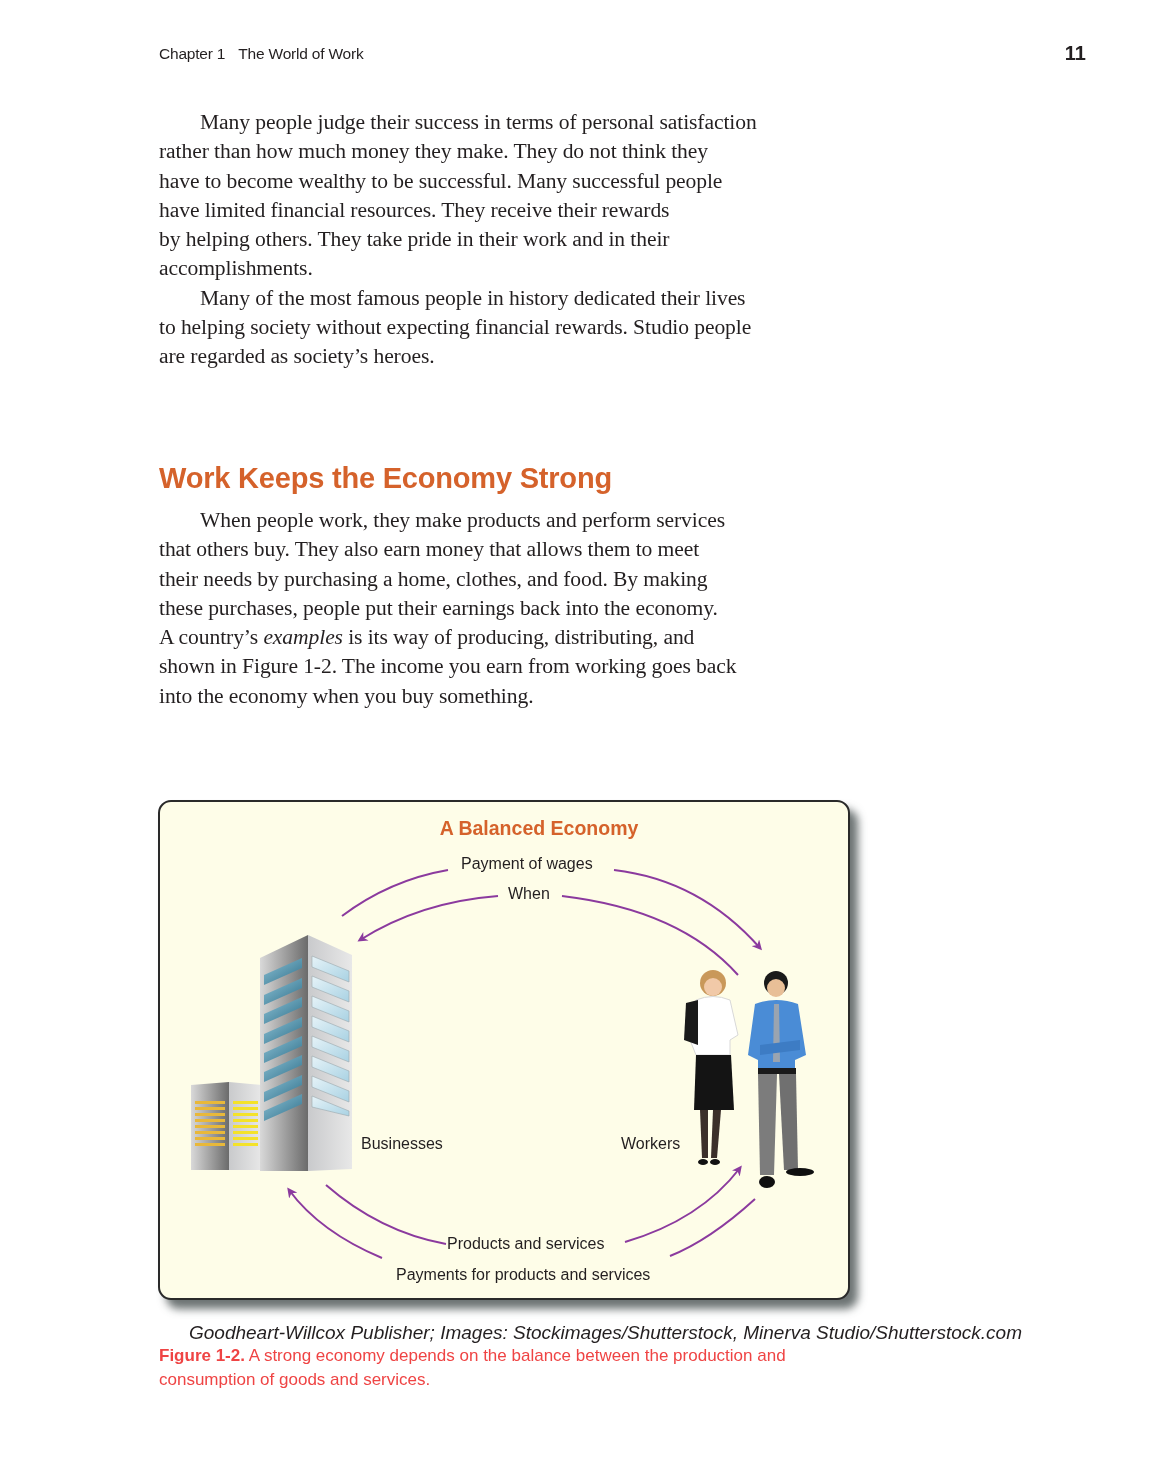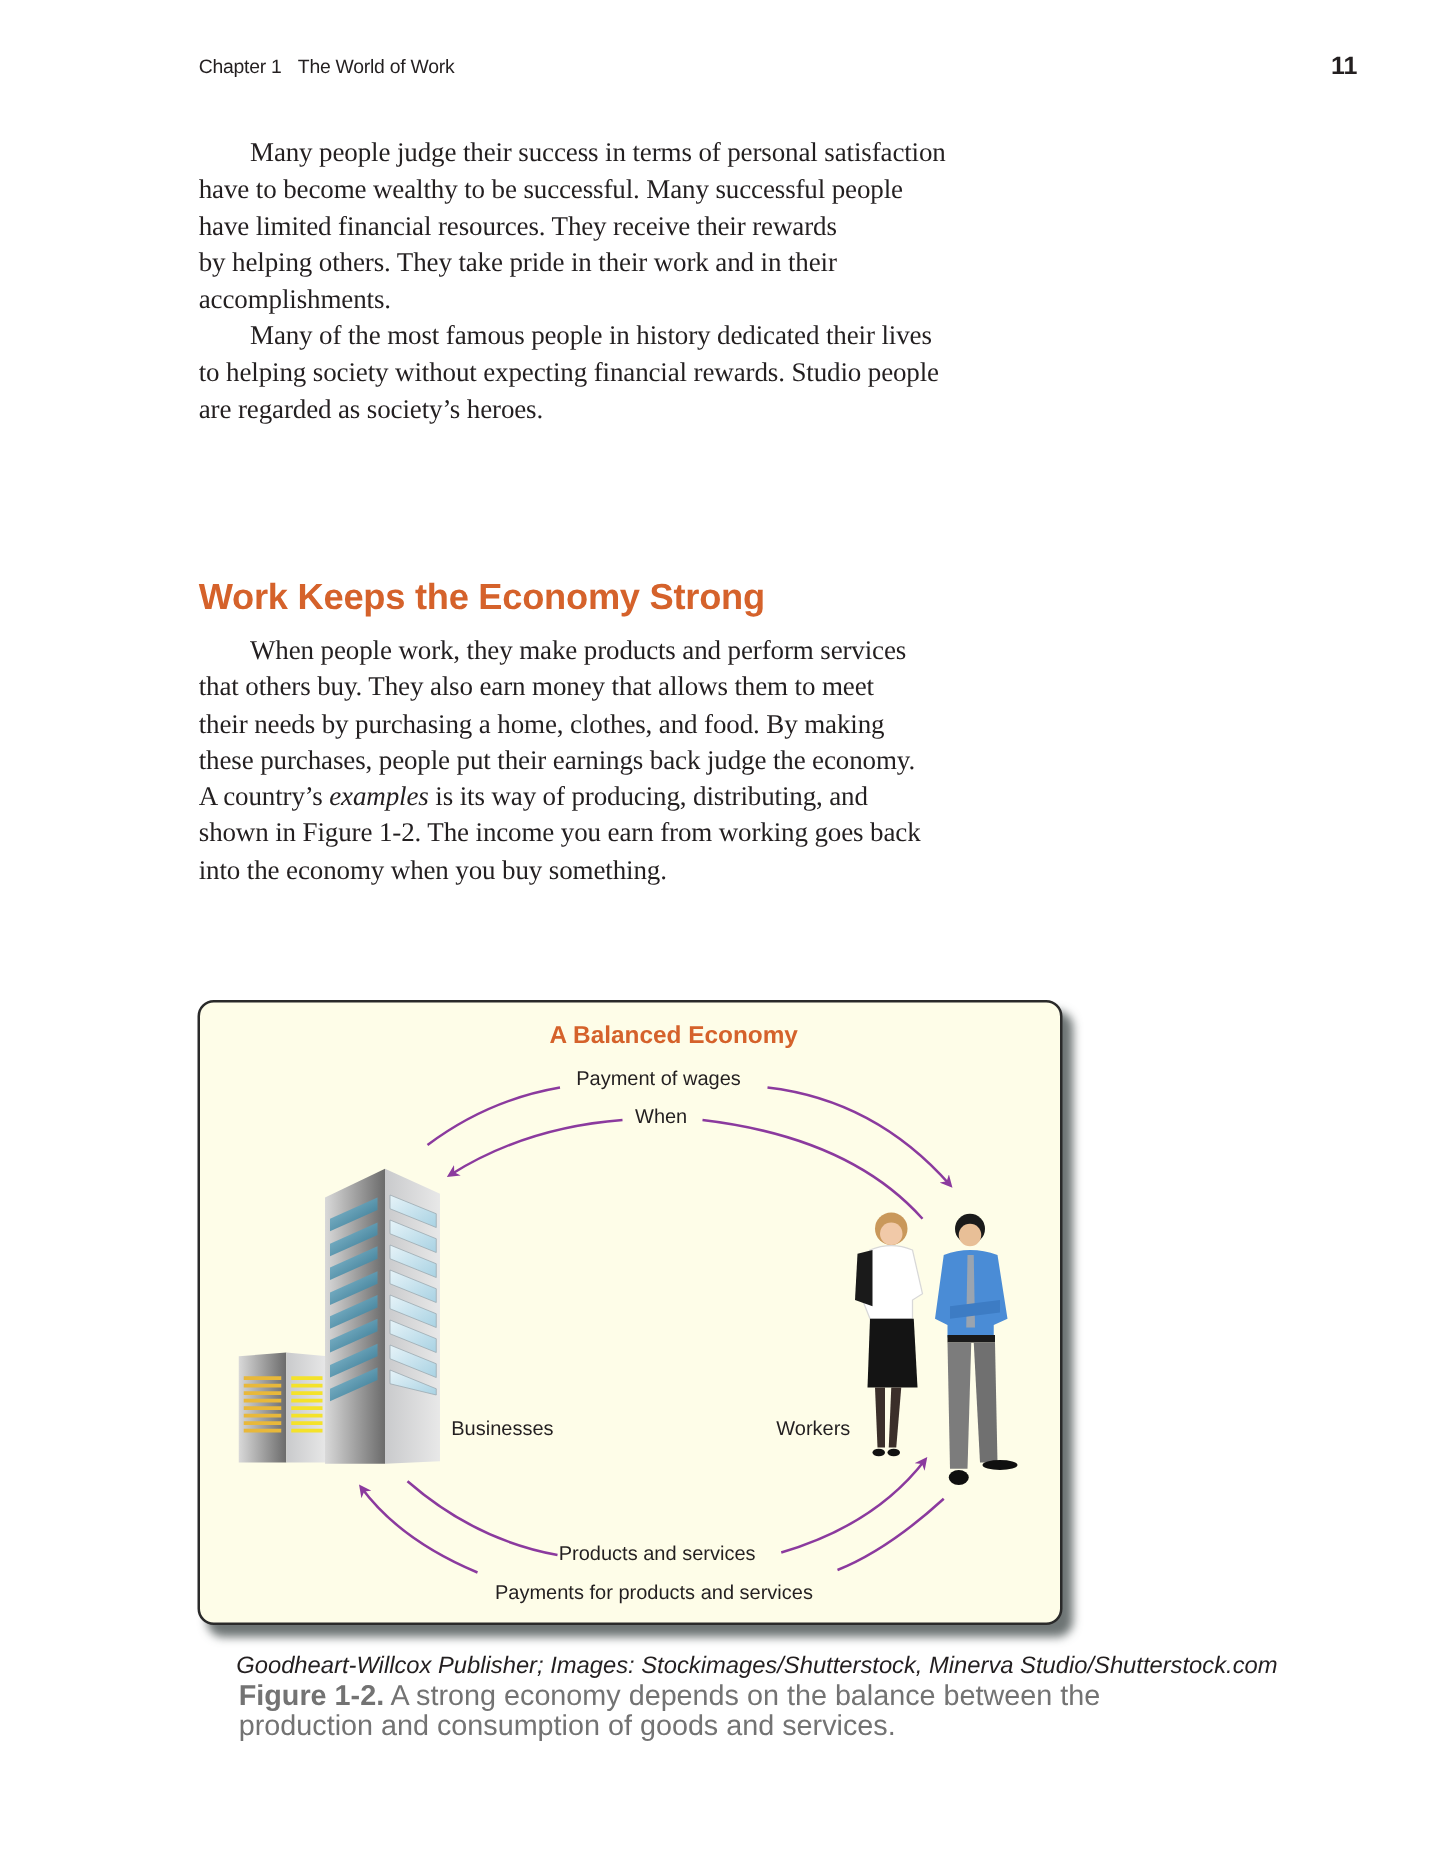--- a/index.html
+++ b/index.html
@@ -14,54 +14,55 @@
     .block2 { top: 506px; }
     .heading { position: absolute; left: 159px; top: 462px; font-family: "Liberation Sans", sans-serif; font-weight: bold; font-size: 29px; color: #d5622b; letter-spacing: -0.2px; margin: 0; }
     .line { display: block; white-space: nowrap; }
 
     .figure { position: absolute; left: 158px; top: 800px; width: 692px; height: 500px; background: #fefde8; border: 2px solid #2a2a2a; border-radius: 13px; box-sizing: border-box; box-shadow: 8px 9px 8px rgba(60,70,70,0.75); }
     .fig-title { position: absolute; left: 0; right: 0; top: 817px; text-align: center; font-family: "Liberation Sans", sans-serif; font-weight: bold; font-size: 19.5px; color: #d5622b; }
     .fig-label { position: absolute; font-family: "Liberation Sans", sans-serif; font-size: 16px; color: #231f20; white-space: nowrap; }
     .arrows { position: absolute; left: 0; top: 0; width: 1156px; height: 1479px; }
 
     .credit { position: absolute; left: 189px; top: 1322px; font-family: "Liberation Sans", sans-serif; font-style: italic; font-size: 19px; color: #231f20; white-space: nowrap; }
-    .caption { position: absolute; left: 159px; top: 1344px; width: 700px; font-family: "Liberation Sans", sans-serif; font-size: 23px; line-height: 24px; color: #737373; margin-left: 32px; }
+    .caption { position: absolute; left: 159px; top: 1344px; width: 700px; font-family: "Liberation Sans", sans-serif; font-size: 17px; line-height: 24px; color: #ef4444; }
     .caption b { font-weight: bold; }
   </style>
 </head>
 <body>
 
 <div class="running-head">
   <span>Chapter 1</span><span class="sep"></span><span>The World of Work</span>
 </div>
 <div class="page-num">11</div>
 
 <div class="body-text block1">
   <p class="indent">
     <span class="line">Many people judge their success in terms of personal satisfaction</span>
+    <span class="line" style="text-indent:0">rather than how much money they make. They do not think they</span>
     <span class="line" style="text-indent:0">have to become wealthy to be successful. Many successful people</span>
     <span class="line" style="text-indent:0">have limited financial resources. They receive their rewards</span>
     <span class="line" style="text-indent:0">by helping others. They take pride in their work and in their</span>
     <span class="line" style="text-indent:0">accomplishments.</span>
   </p>
   <p class="indent">
     <span class="line">Many of the most famous people in history dedicated their lives</span>
     <span class="line" style="text-indent:0">to helping society without expecting financial rewards. Studio people</span>
     <span class="line" style="text-indent:0">are regarded as society’s heroes.</span>
   </p>
 </div>
 
 <h2 class="heading">Work Keeps the Economy Strong</h2>
 
 <div class="body-text block2">
   <p class="indent">
     <span class="line">When people work, they make products and perform services</span>
     <span class="line" style="text-indent:0">that others buy. They also earn money that allows them to meet</span>
     <span class="line" style="text-indent:0">their needs by purchasing a home, clothes, and food. By making</span>
-    <span class="line" style="text-indent:0">these purchases, people put their earnings back judge the economy.</span>
+    <span class="line" style="text-indent:0">these purchases, people put their earnings back into the economy.</span>
     <span class="line" style="text-indent:0"><span>A country’s </span><em>examples</em><span> is its way of producing, distributing, and</span></span>
     <span class="line" style="text-indent:0">shown in Figure 1-2. The income you earn from working goes back</span>
     <span class="line" style="text-indent:0">into the economy when you buy something.</span>
   </p>
 </div>
 
 <div class="figure"></div>
 <div class="fig-title" style="left:168px; right:auto; width:742px;">A Balanced Economy</div>
 
 <svg class="arrows" viewBox="0 0 1156 1479" xmlns="http://www.w3.org/2000/svg">

